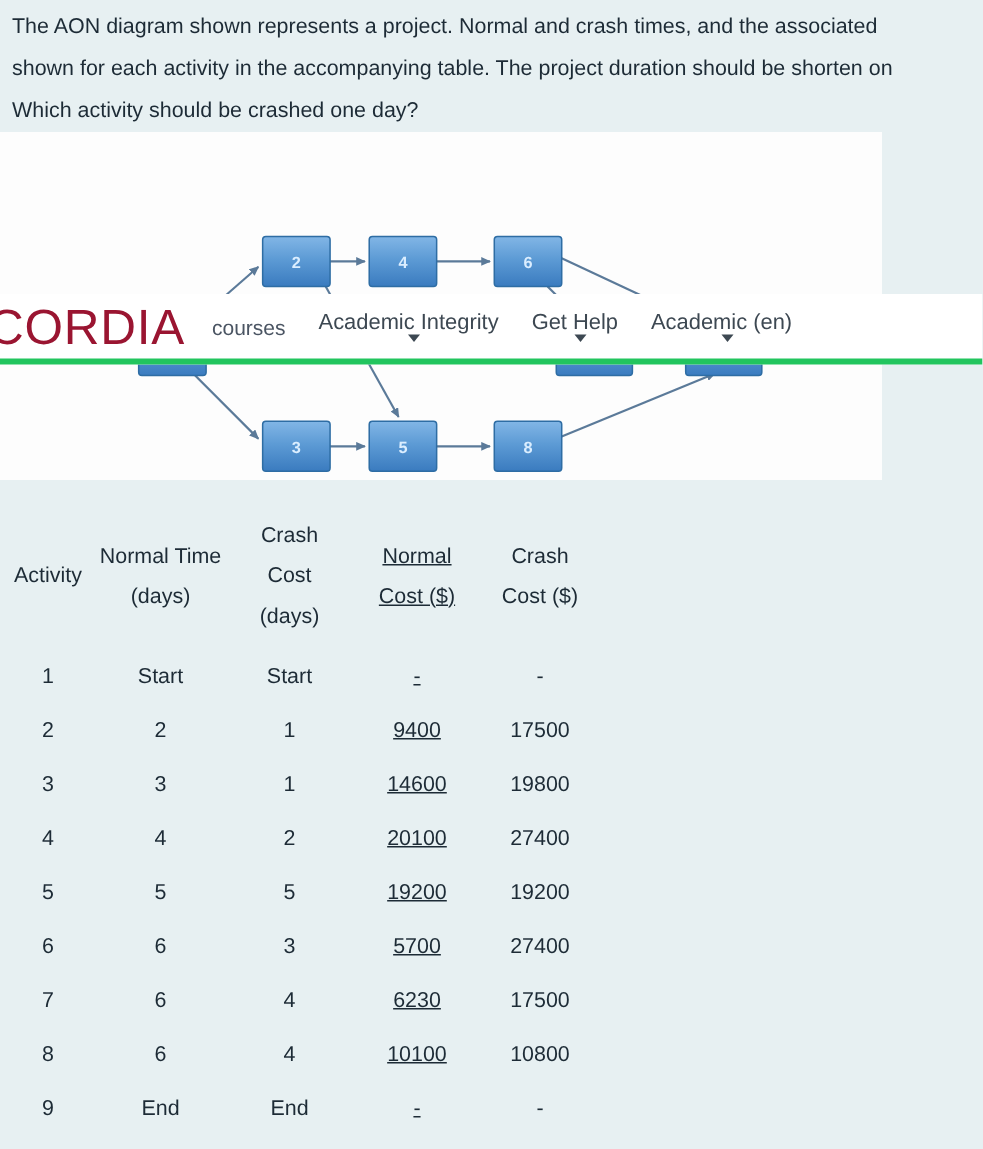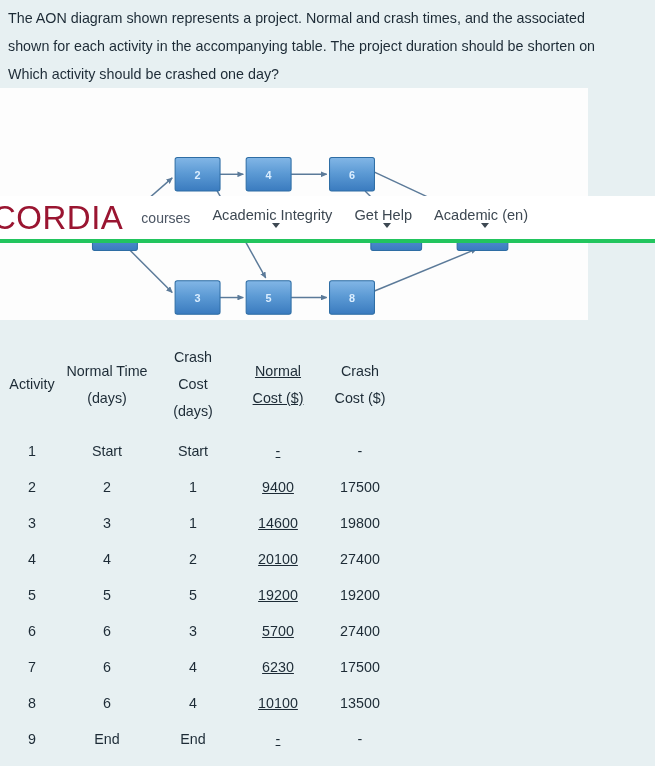--- a/index.html
+++ b/index.html
@@ -283,21 +283,21 @@
       <td class="c1">6</td>
       <td class="c2">4</td>
       <td class="c3">6230</td>
       <td class="c4">17500</td>
     </tr>
     <tr>
       <td class="c0">8</td>
       <td class="c1">6</td>
       <td class="c2">4</td>
       <td class="c3">10100</td>
-      <td class="c4">13500</td>
+      <td class="c4">10800</td>
     </tr>
     <tr>
       <td class="c0">9</td>
       <td class="c1">End</td>
       <td class="c2">End</td>
       <td class="c3">-</td>
       <td class="c4">-</td>
     </tr>
   </tbody>
 </table>

